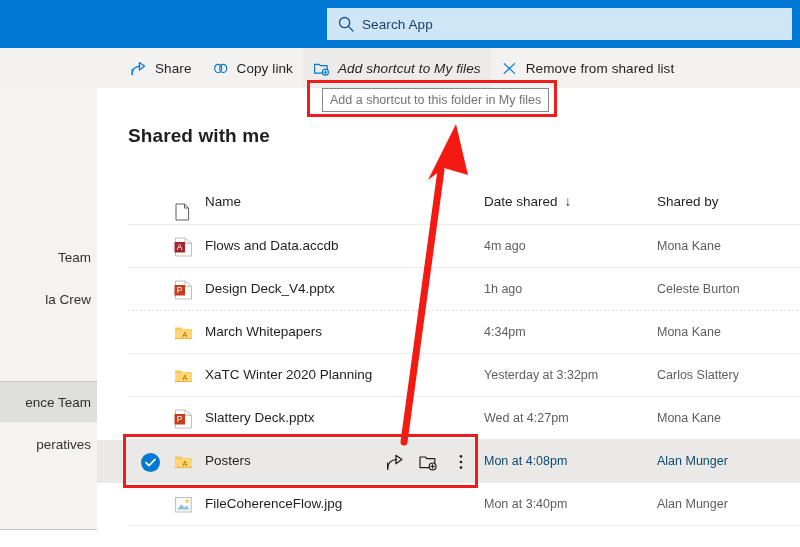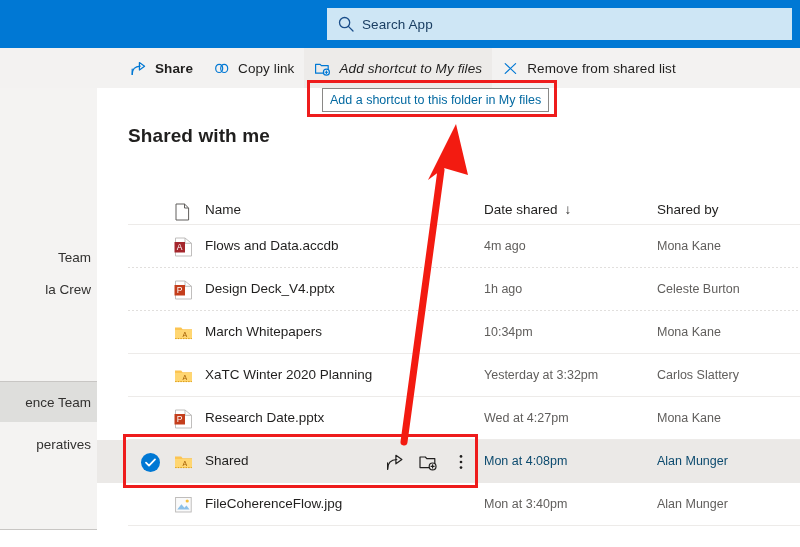--- a/index.html
+++ b/index.html
@@ -28,21 +28,21 @@
 
   
   .cmdbar {
     position: absolute; left: 0; top: 48px; width: 800px; height: 40px;
     background: #f3f2f1; display: flex; align-items: center;
   }
   .cmd {
     display: flex; align-items: center; height: 40px; padding: 0 10px;
     cursor: pointer; white-space: nowrap;
   }
-  .cmd:first-of-type { margin-left: 120px; font-weight: bold; }
+  .cmd:first-of-type { margin-left: 120px; }
   .cmd.hovered { background: #edebe9; font-style: italic; }
   .cmd .ico { width: 17px; height: 17px; flex: 0 0 17px; color: #0078d4; display: block; }
   .cmd .lbl { font-size: 13.5px; color: #201f1e; margin-left: 8px; letter-spacing: .1px; }
 
   
   .leftnav {
     position: absolute; left: 0; top: 88px; width: 97px; height: 442px;
     background: #f4f3f2;
   }
   .nav-item {
@@ -64,21 +64,21 @@
   .content { position: absolute; left: 97px; top: 88px; width: 703px; height: 459px; background: #fff; }
   .page-title {
     position: absolute; left: 31px; top: 37px;
     font-size: 19px; color: #201f1e; font-weight: 600; letter-spacing: .1px;
   }
 
   
   .lhead {
     position: absolute; left: 0; top: 106px; width: 703px; height: 30px;
   }
-  .lhead .cell { position: absolute; top: 8px; font-size: 13.5px; color: #201f1e; white-space: nowrap; }
+  .lhead .cell { position: absolute; top: 0; font-size: 13.5px; color: #201f1e; white-space: nowrap; }
   .hsep { position: absolute; left: 31px; top: 136px; width: 672px; height: 1px; background: #edebe9; }
 
   .row {
     position: absolute; left: 0; width: 703px; height: 43px; cursor: pointer;
   }
   .row.sel { background: #ebe9e7; }
   .row .rsep {
     position: absolute; left: 31px; bottom: 0; width: 672px; height: 1px;
     background-image: repeating-linear-gradient(to right,#e1dfdd 0 2px,transparent 2px 4px);
   }
@@ -99,21 +99,21 @@
   }
 
   
   .annot { position: absolute; pointer-events: none; }
   .redbox { border: 3px solid #ee1c1c; }
   .tooltip {
     position: absolute; left: 322px; top: 88px; height: 24px;
     background: #ffffff; border: 1px solid #8a8886; display: flex; align-items: center;
     padding: 0 7px;
   }
-  .tooltip .tt { font-size: 12.5px; color: #0369a1; white-space: nowrap; }
+  .tooltip .tt { font-size: 12.5px; color: #737373; white-space: nowrap; }
 </style>
 </head>
 <body>
 
 <div id="app">
 
   <div class="suitebar">
     <div class="searchbox">
       <span class="search-ico">
         <svg viewBox="0 0 18 18" fill="none" stroke="#1b4e8a" stroke-width="1.3">
@@ -167,21 +167,21 @@
         </svg>
       </span>
       <span class="lbl">Remove from shared list</span>
     </div>
   </div>
 
   <div class="leftnav">
     <div class="nav-item" style="top:152px">
       <span class="nl">Team</span>
     </div>
-    <div class="nav-item" style="top:184px">
+    <div class="nav-item" style="top:194px">
       <span class="nl">la Crew</span>
     </div>
     <div class="nav-sep" style="top:293px"></div>
     <div class="nav-item sel" style="top:294px;height:40px">
       <span class="nl">ence Team</span>
     </div>
     <div class="nav-item" style="top:339px">
       <span class="nl">peratives</span>
     </div>
     <div class="nav-sep" style="top:441px"></div>
@@ -237,21 +237,21 @@
     <div class="row plain" style="top:223px">
       <span class="ficon">
         <svg viewBox="0 0 19 20" fill="none">
             <path d="M1 4.5 H7.2 L8.6 6.2 H18 V16 H1 Z" fill="#fcc450"></path>
             <path d="M1 6.9 H18 V16 H1 Z" fill="#ffd671"></path>
             <text x="10.8" y="14" font-size="7" fill="#a05a00" text-anchor="middle" font-family="Liberation Sans, sans-serif">A</text>
             <path d="M1.2 15.6 H17.8" stroke="#d89b1a" stroke-width="1" stroke-dasharray="1.4 1.2"></path>
           </svg>
       </span>
       <span class="fname">March Whitepapers</span>
-      <span class="fdate">10:34pm</span>
+      <span class="fdate">4:34pm</span>
       <span class="fowner">Mona Kane</span>
       <span class="rsep"></span>
     </div>
 
     <div class="row plain" style="top:266px">
       <span class="ficon">
         <svg viewBox="0 0 19 20" fill="none">
             <path d="M1 4.5 H7.2 L8.6 6.2 H18 V16 H1 Z" fill="#fcc450"></path>
             <path d="M1 6.9 H18 V16 H1 Z" fill="#ffd671"></path>
             <text x="10.8" y="14" font-size="7" fill="#a05a00" text-anchor="middle" font-family="Liberation Sans, sans-serif">A</text>
@@ -266,41 +266,41 @@
 
     <div class="row plain" style="top:309px">
       <span class="ficon">
         <svg viewBox="0 0 19 20" fill="none">
             <path d="M1.5 1 H11 L17.5 6.3 V19 H1.5 Z" fill="#fff" stroke="#b9b7b5" stroke-width=".9"></path>
             <path d="M11 1 V6.3 H17.5" stroke="#b9b7b5" stroke-width=".9" fill="none"></path>
             <rect x="0.5" y="5" width="10.5" height="10.5" fill="#c43e1c"></rect>
             <text x="5.7" y="13" font-size="8.5" fill="#fff" text-anchor="middle" font-family="Liberation Sans, sans-serif">P</text>
           </svg>
       </span>
-      <span class="fname">Research Date.pptx</span>
+      <span class="fname">Slattery Deck.pptx</span>
       <span class="fdate">Wed at 4:27pm</span>
       <span class="fowner">Mona Kane</span>
       <span class="rsep"></span>
     </div>
 
     <div class="row sel" style="top:352px">
       <span class="checkcircle">
         <svg viewBox="0 0 19 19" fill="none" stroke="#fff" stroke-width="1.8" stroke-linecap="round" stroke-linejoin="round">
             <path d="M5 9.6 L8 12.6 L14 6.4"></path>
           </svg>
       </span>
       <span class="ficon">
         <svg viewBox="0 0 19 20" fill="none">
             <path d="M1 4.5 H7.2 L8.6 6.2 H18 V16 H1 Z" fill="#fcc450"></path>
             <path d="M1 6.9 H18 V16 H1 Z" fill="#ffd671"></path>
             <text x="10.8" y="14" font-size="7" fill="#a05a00" text-anchor="middle" font-family="Liberation Sans, sans-serif">A</text>
             <path d="M1.2 15.6 H17.8" stroke="#d89b1a" stroke-width="1" stroke-dasharray="1.4 1.2"></path>
           </svg>
       </span>
-      <span class="fname">Shared</span>
+      <span class="fname">Posters</span>
 
       <span class="rowacts" style="left:288px;width:100px;height:20px">
         <span class="ra" style="left:0">
           <svg viewBox="0 0 20 20" fill="none" stroke="#201f1e" stroke-width="1.2" stroke-linejoin="round" stroke-linecap="round">
             <path d="M2.6 17.2 C2.6 10.0 7.3 7.7 11.8 7.5"></path>
             <path d="M10.9 3.3 L16.9 7.5 L10.9 11.8 Z"></path>
             <path d="M2.6 17.2 L2.6 10.8"></path>
           </svg>
         </span>
         <span class="ra" style="left:33px">

